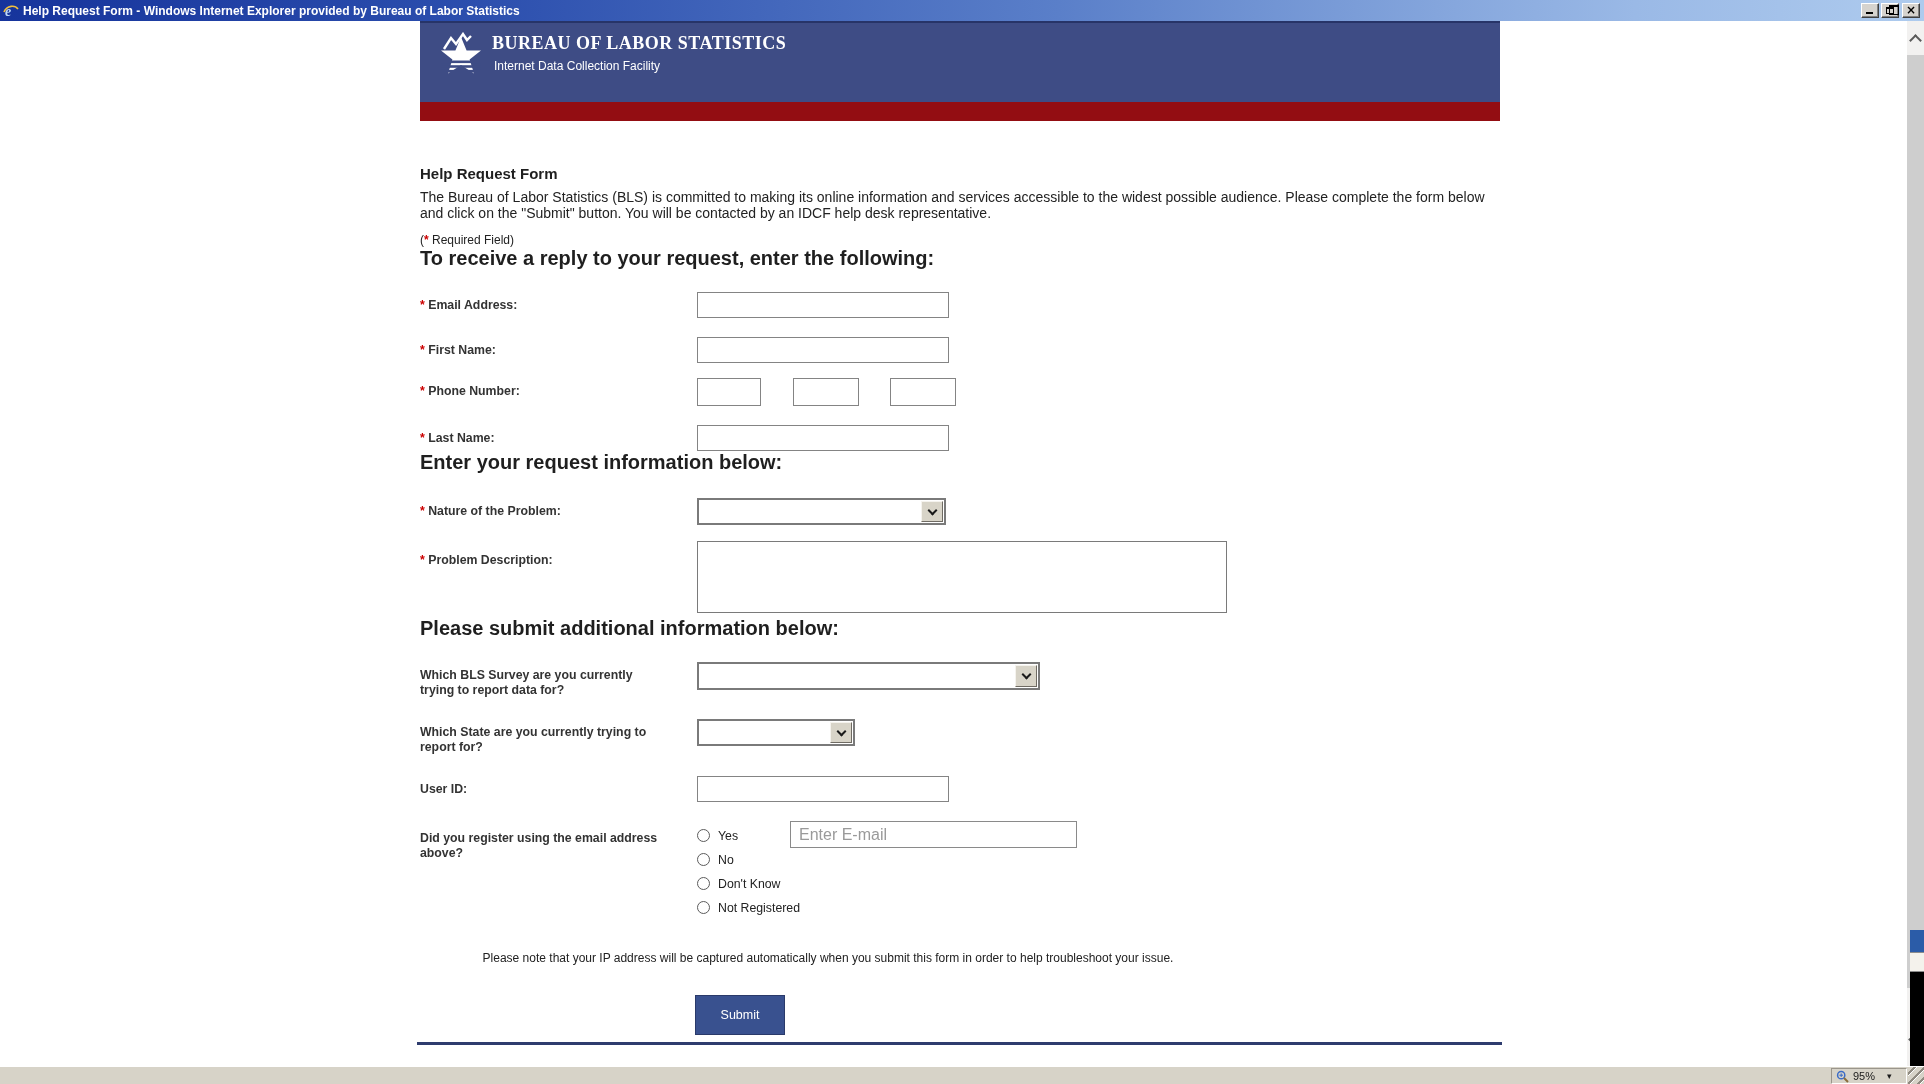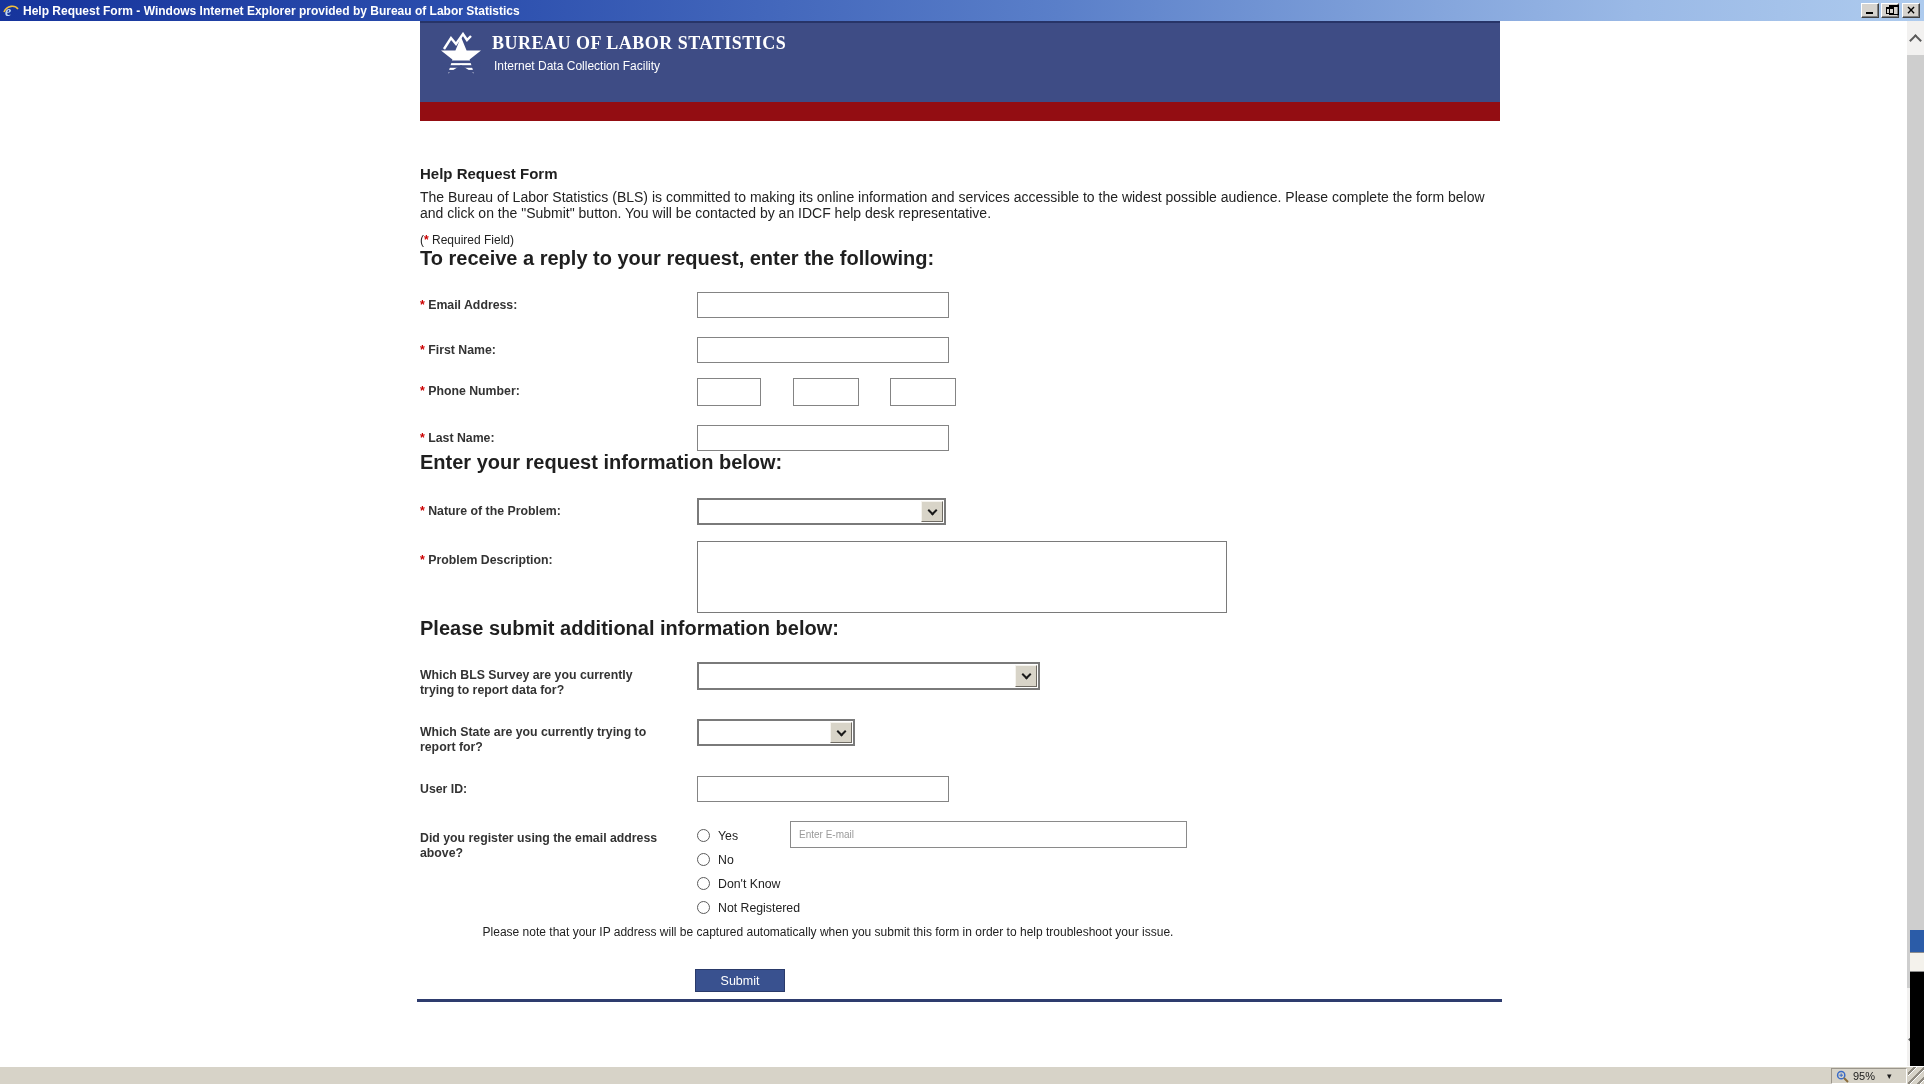--- a/index.html
+++ b/index.html
@@ -131,30 +131,30 @@
     transform:rotate(-45deg); margin-top:-3px; }
 
   .desc-area { width:530px; height:72px; border:1px solid #7a7a7a; background:#fff; resize:none;
     font-family:"Liberation Sans", sans-serif; font-size:13px; padding:3px; }
 
   .radio-row { display:flex; align-items:center; margin-bottom:11px; height:13px; }
   .radio-circle { width:13px; height:13px; border:1px solid #5c5c5c; border-radius:50%; background:#fff; flex:0 0 auto; }
   .radio-label { font-size:12.3px; color:#222; margin-left:8px; font-weight:normal; white-space:nowrap; }
   .register-radios { padding-top:8px; }
   .email-reg-input {
-    position:absolute; left:93px; top:0; width:397px; height:27px;
-    border:1px solid #8a8a8a; font-size:10px; padding:0 8px; color:#222;
+    position:absolute; left:93px; top:0; width:287px; height:27px;
+    border:1px solid #8a8a8a; font-size:16px; padding:0 8px; color:#222;
     font-family:"Liberation Sans", sans-serif;
   }
   .email-reg-input::placeholder { color:#9a9a9a; opacity:1; }
 
-  .ip-note { width:816px; text-align:center; font-size:12px; color:#222; }
+  .ip-note { width:816px; text-align:center; margin-top:26px; font-size:12px; color:#222; }
 
   .submit-btn {
-    display:block; margin:30px 0 0 275px; width:90px; height:23px;
+    display:block; margin:30px 0 0 275px; width:90px; height:40px;
     background:#39518f; color:#ffffff; border:1px solid #2a3a6a;
     font-size:12.5px; font-family:"Liberation Sans", sans-serif; cursor:pointer;
   }
   .footer-line { margin-top:7px; margin-left:-3px; width:1085px; height:3px; background:#2e3c6e; }
 </style>
 </head>
 <body>
 
 <div class="titlebar">
   <svg class="ie-icon" viewBox="0 0 16 16">

